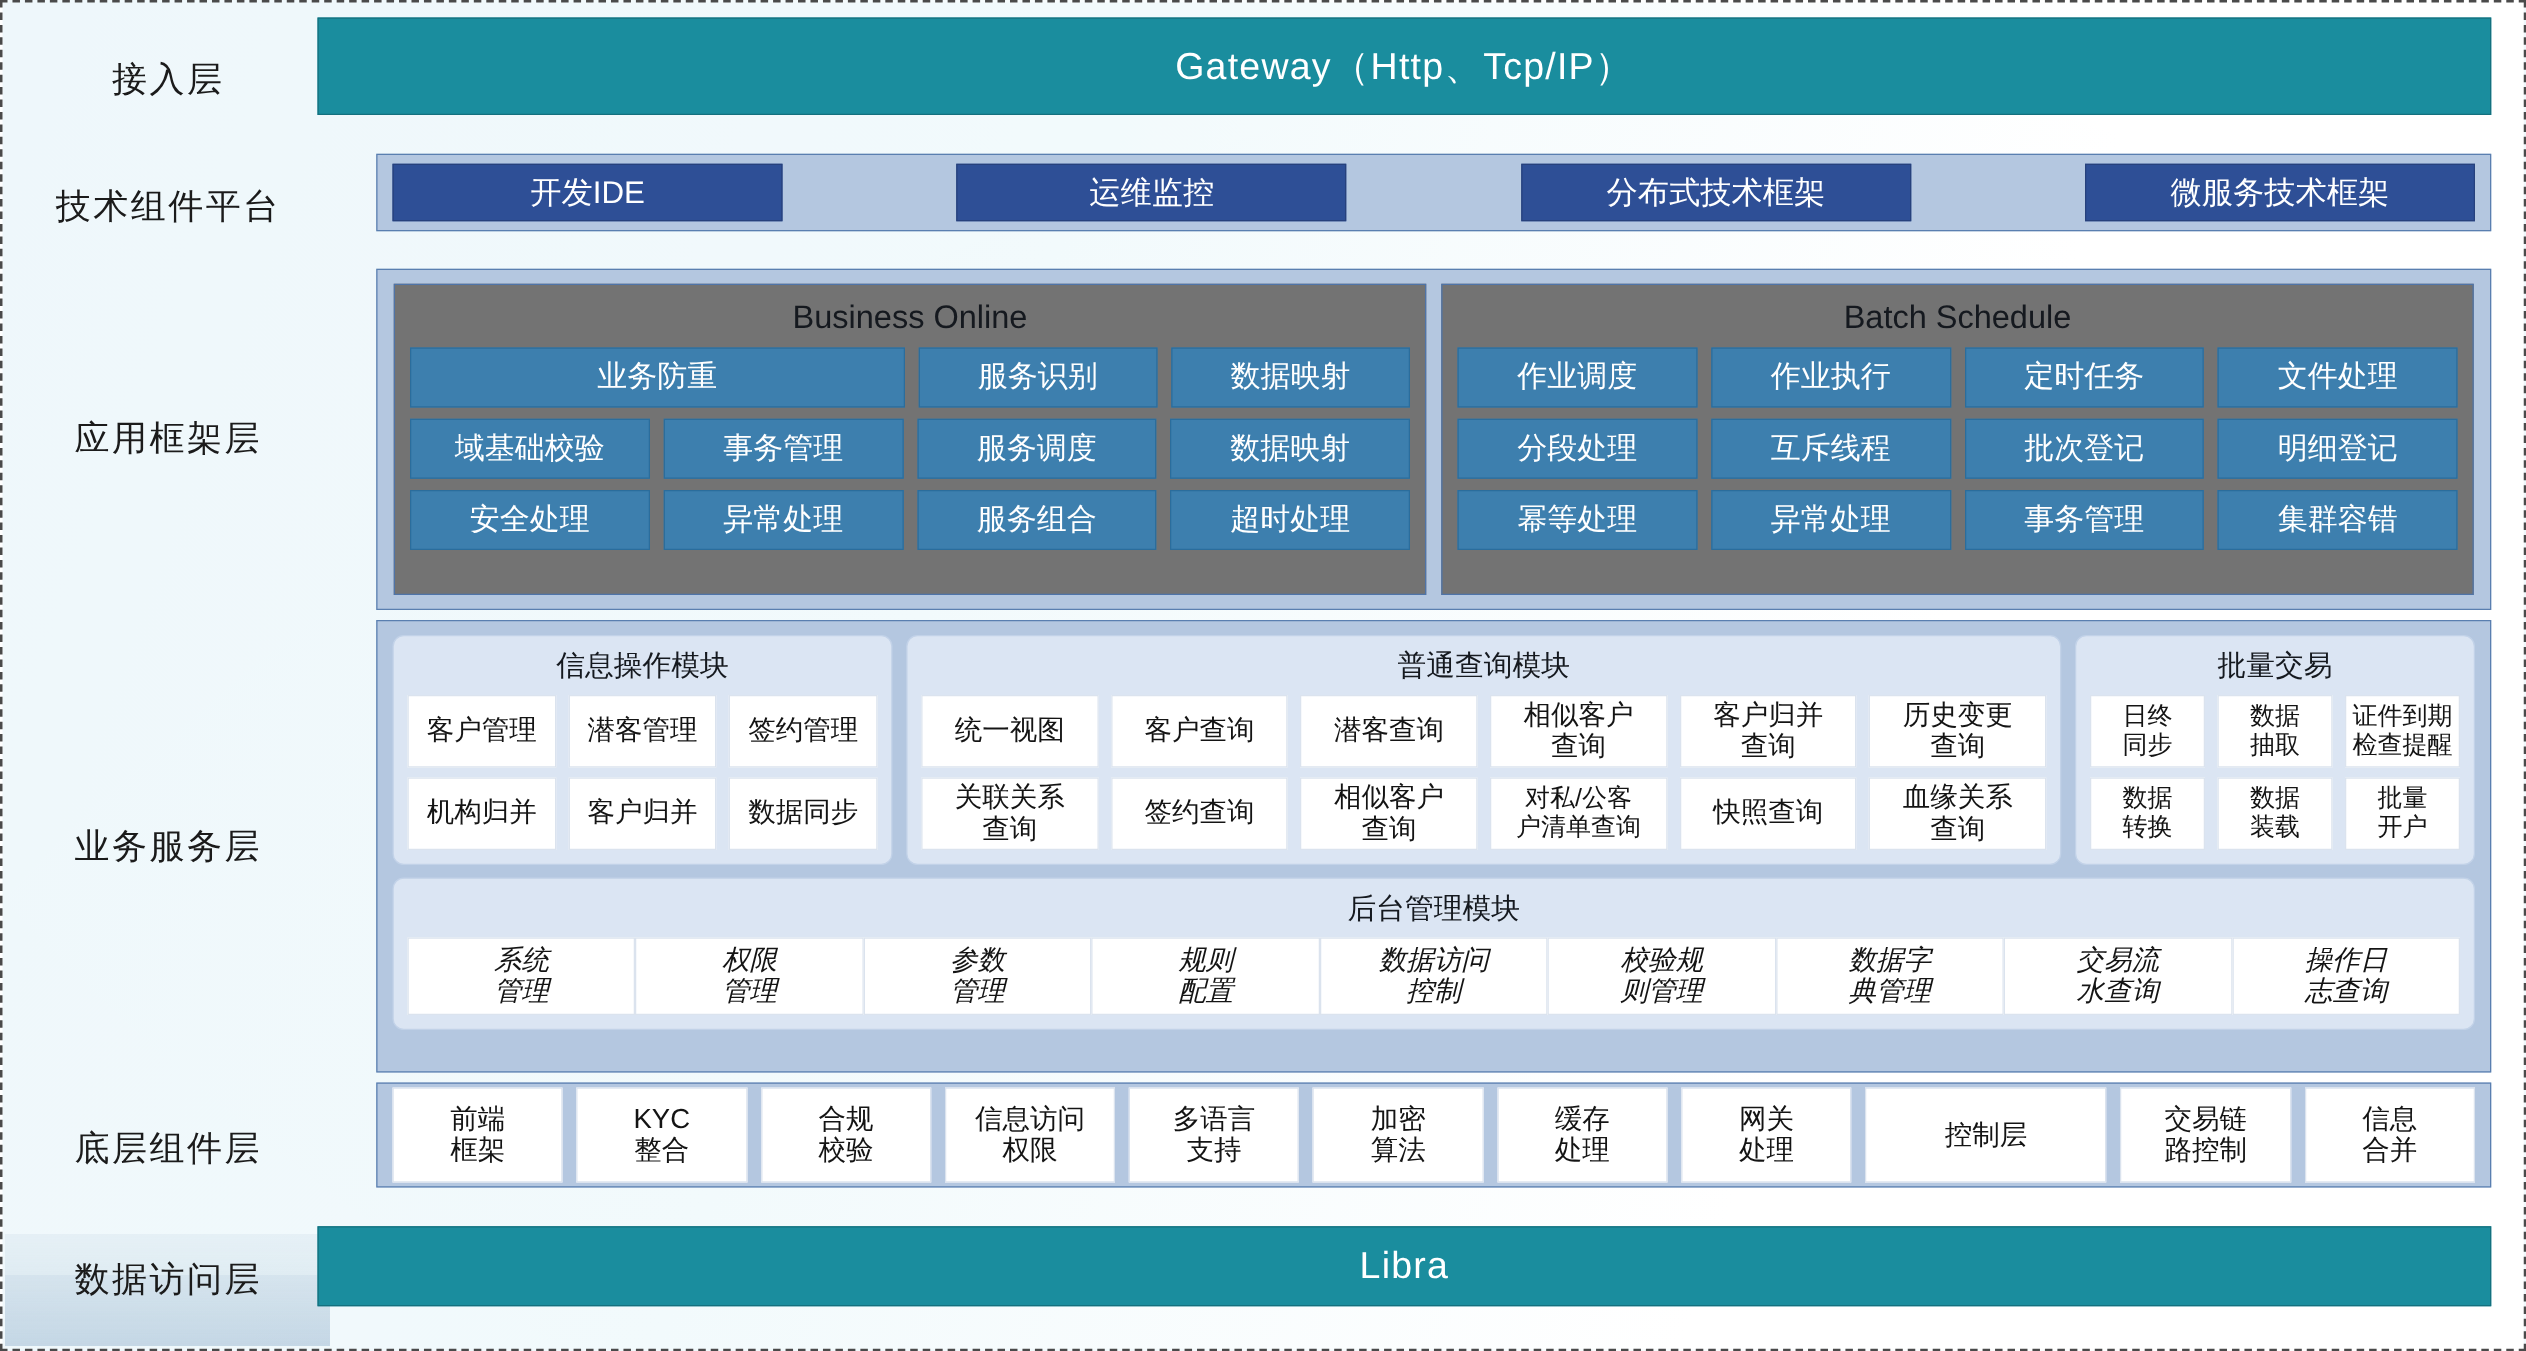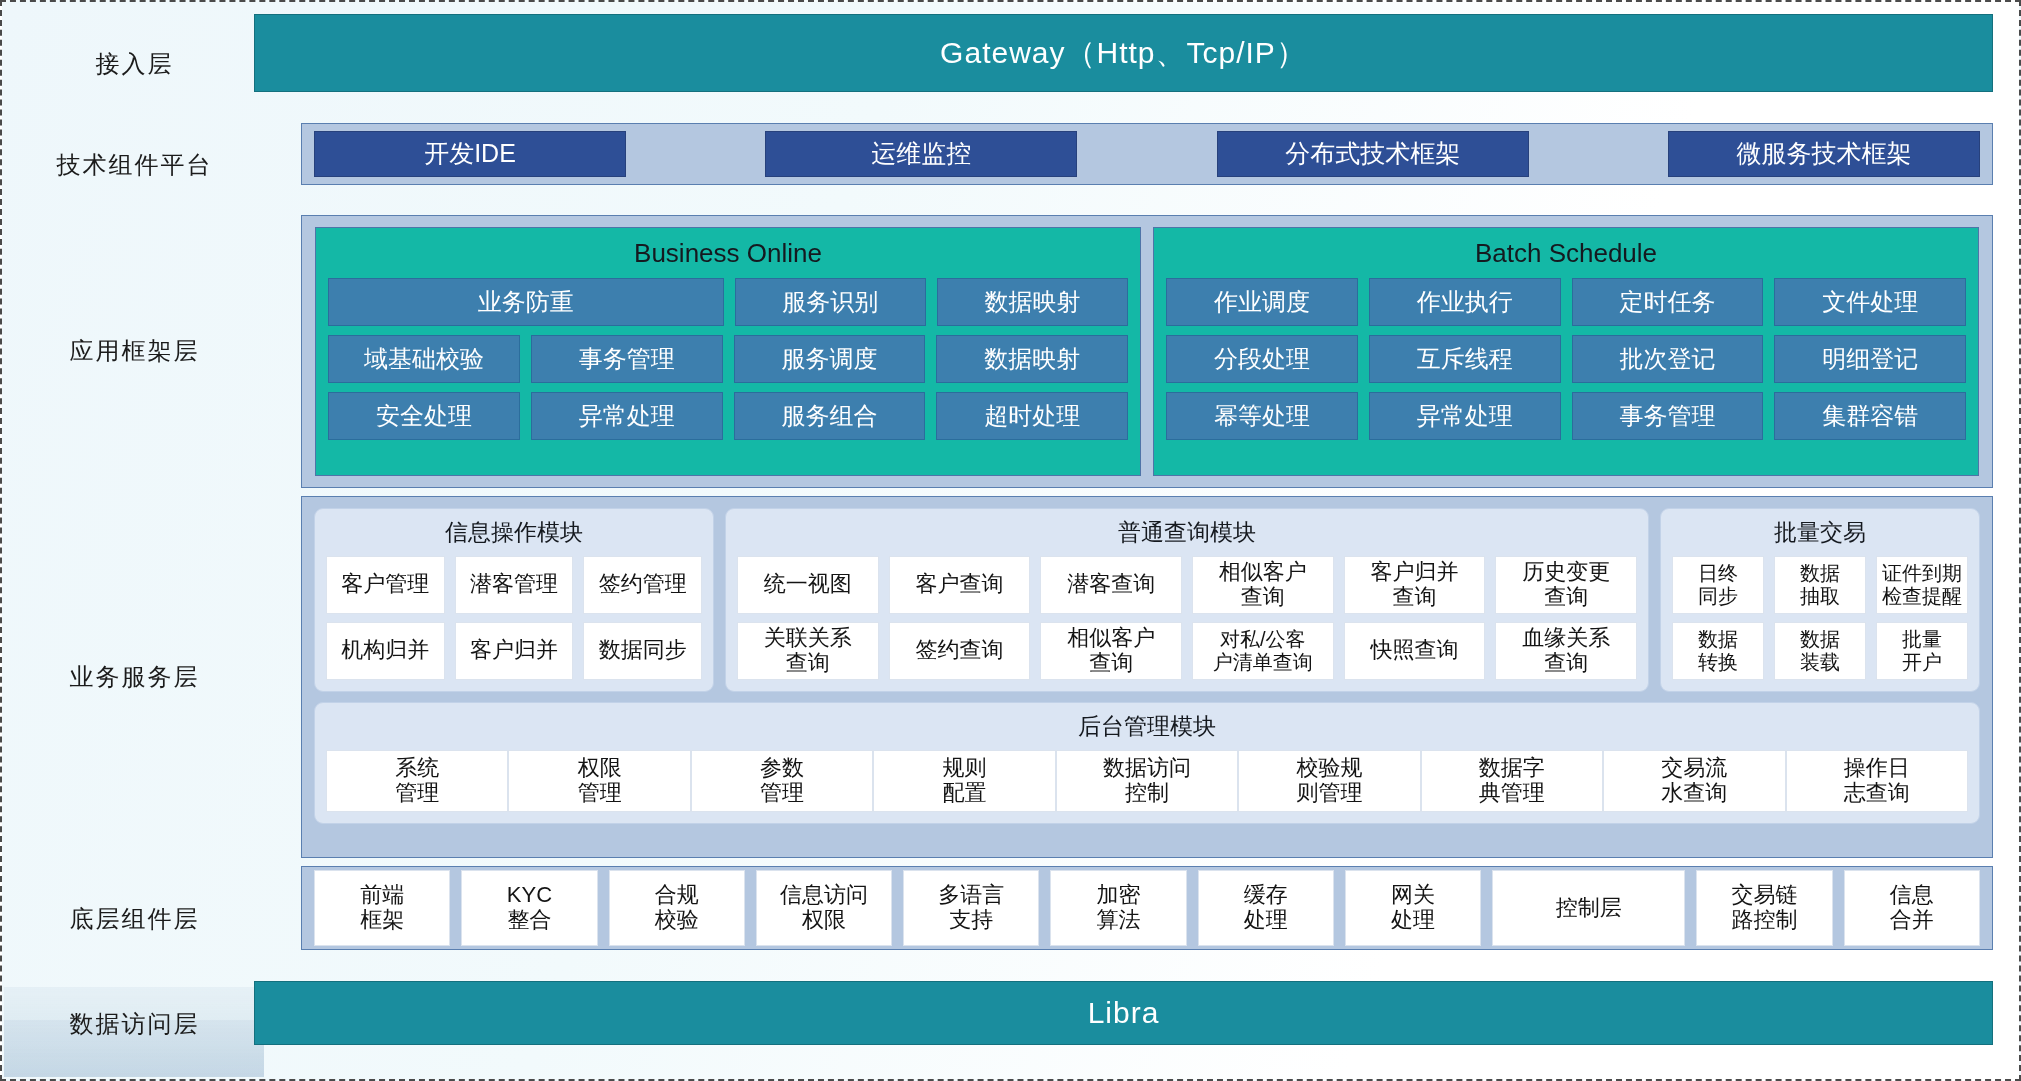--- a/index.html
+++ b/index.html
@@ -30,21 +30,21 @@
     position:relative;z-index:2;
     display:grid;
     grid-template-columns:252px 1fr;
     row-gap:8px;
     padding:12px 26px 12px 0;
     box-sizing:border-box;
     height:100%;
   }
   .rowlabel{
     display:flex;align-items:center;justify-content:center;
-    font-size:24px;color:#1b1b1b;letter-spacing:2px;padding-left:13px;
+    font-size:28px;color:#1b1b1b;letter-spacing:2px;padding-left:13px;
   }
   .rowbody{display:flex;align-items:stretch;}
 
   
   .tealbar{
     flex:1;display:flex;align-items:center;justify-content:center;
     background:#1a8d9e;border:1px solid #14707e;
     color:#ffffff;font-size:30px;letter-spacing:1px;
   }
   .row-gateway .tealbar{height:76px;}
@@ -61,21 +61,21 @@
   .tech-chip{
     flex:0 0 auto;width:310px;height:44px;
     display:flex;align-items:center;justify-content:center;
     background:#2e4f96;border:1px solid #27417c;
     color:#ffffff;font-size:25px;
   }
 
   
   .row-app .panel{padding:11px 13px;gap:12px;align-items:stretch;}
   .afgroup{
-    flex:1;background:#14b8a6;border:1px solid #4f74a8;
+    flex:1;background:#737373;border:1px solid #4f74a8;
     padding:8px 12px 12px;box-sizing:border-box;
     display:flex;flex-direction:column;
   }
   .afgroup .gtitle{
     text-align:center;font-size:26px;color:#15191f;margin:2px 0 9px;
   }
   .afrows{display:flex;flex-direction:column;gap:9px;}
   .afrow{display:flex;gap:11px;}
   .chip{
     display:flex;align-items:center;justify-content:center;
@@ -104,21 +104,21 @@
     display:flex;align-items:center;justify-content:center;text-align:center;
     color:#141414;font-size:22px;line-height:1.12;
     height:58px;box-sizing:border-box;padding:0 4px;
     flex:1 1 0;
   }
   .wcell.small{font-size:20px;}
   .card-info{flex:0 0 400px;}
   .card-query{flex:1 1 auto;}
   .card-batch{flex:0 0 320px;}
   .card-admin{flex:1 1 auto;}
-  .admrow{display:flex;gap:0;}
+  .admrow{display:flex;gap:0;font-style:italic;}
   .admrow .wcell{height:62px;}
   .admrow .wcell.wide{flex:2.9 1 0;}
 
   
   .row-base .panel{padding:10px 12px;align-items:center;height:84px;}
   .baserow{display:flex;gap:11px;width:100%;}
   .baserow .wcell{height:76px;font-size:22px;}
   .baserow .wcell.wide{flex:1.45 1 0;}
 </style>
 </head>

